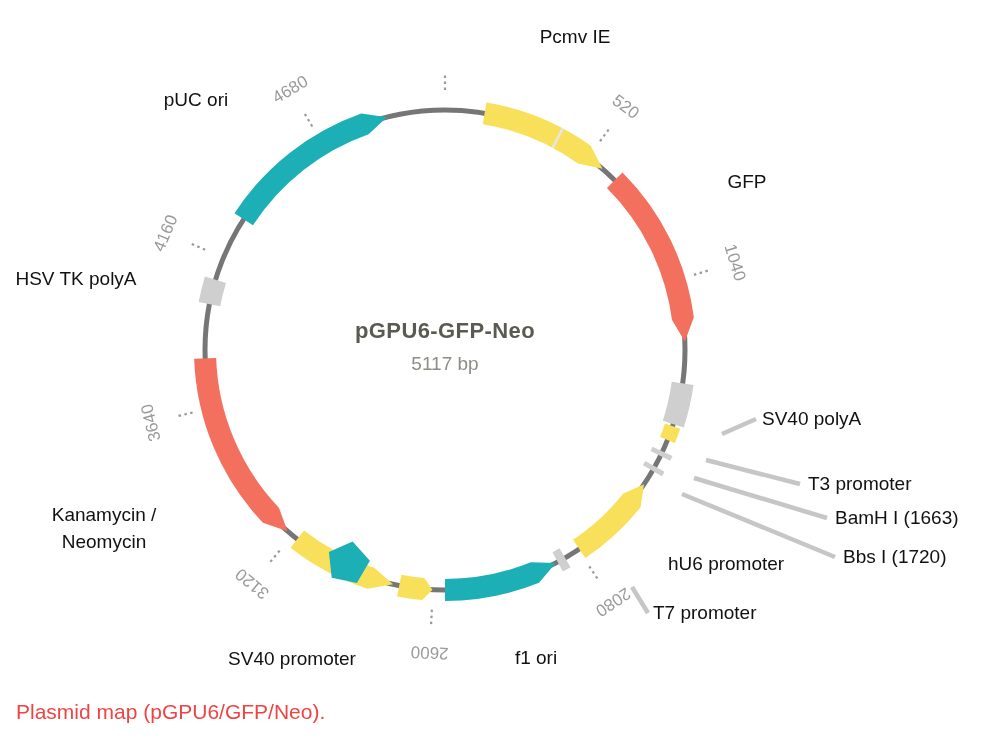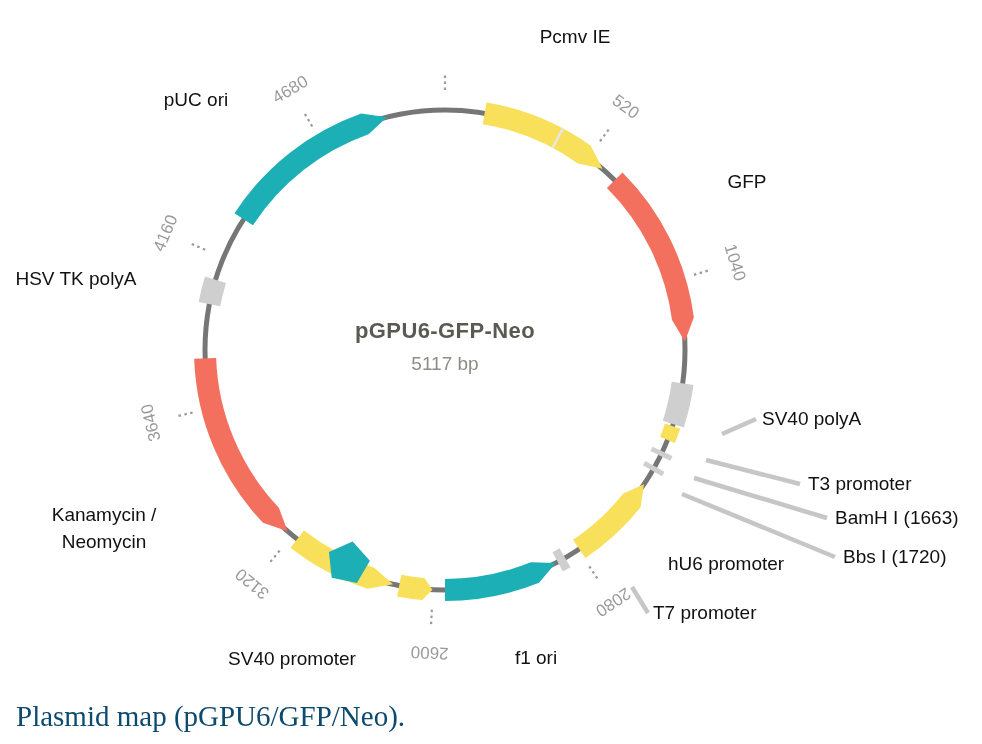--- a/index.html
+++ b/index.html
@@ -58,23 +58,23 @@
   .leader {
     stroke: #c6c6c6;
     stroke-width: 4.5;
     stroke-linecap: butt;
     fill: none;
   }
   .caption {
     position: absolute;
     left: 16px;
     top: 700px;
-    font-family: Liberation Serif, serif;
-    font-size: 29px;
-    color: #0c4a6e;
+    font-family: Liberation Sans, sans-serif;
+    font-size: 21px;
+    color: #ef4444;
     white-space: nowrap;
   }
 </style>
 </head>
 <body>
 
 <div id="stage">
 
   <svg class="map" viewBox="0 0 982 744">
     <g id="backbone-group">

